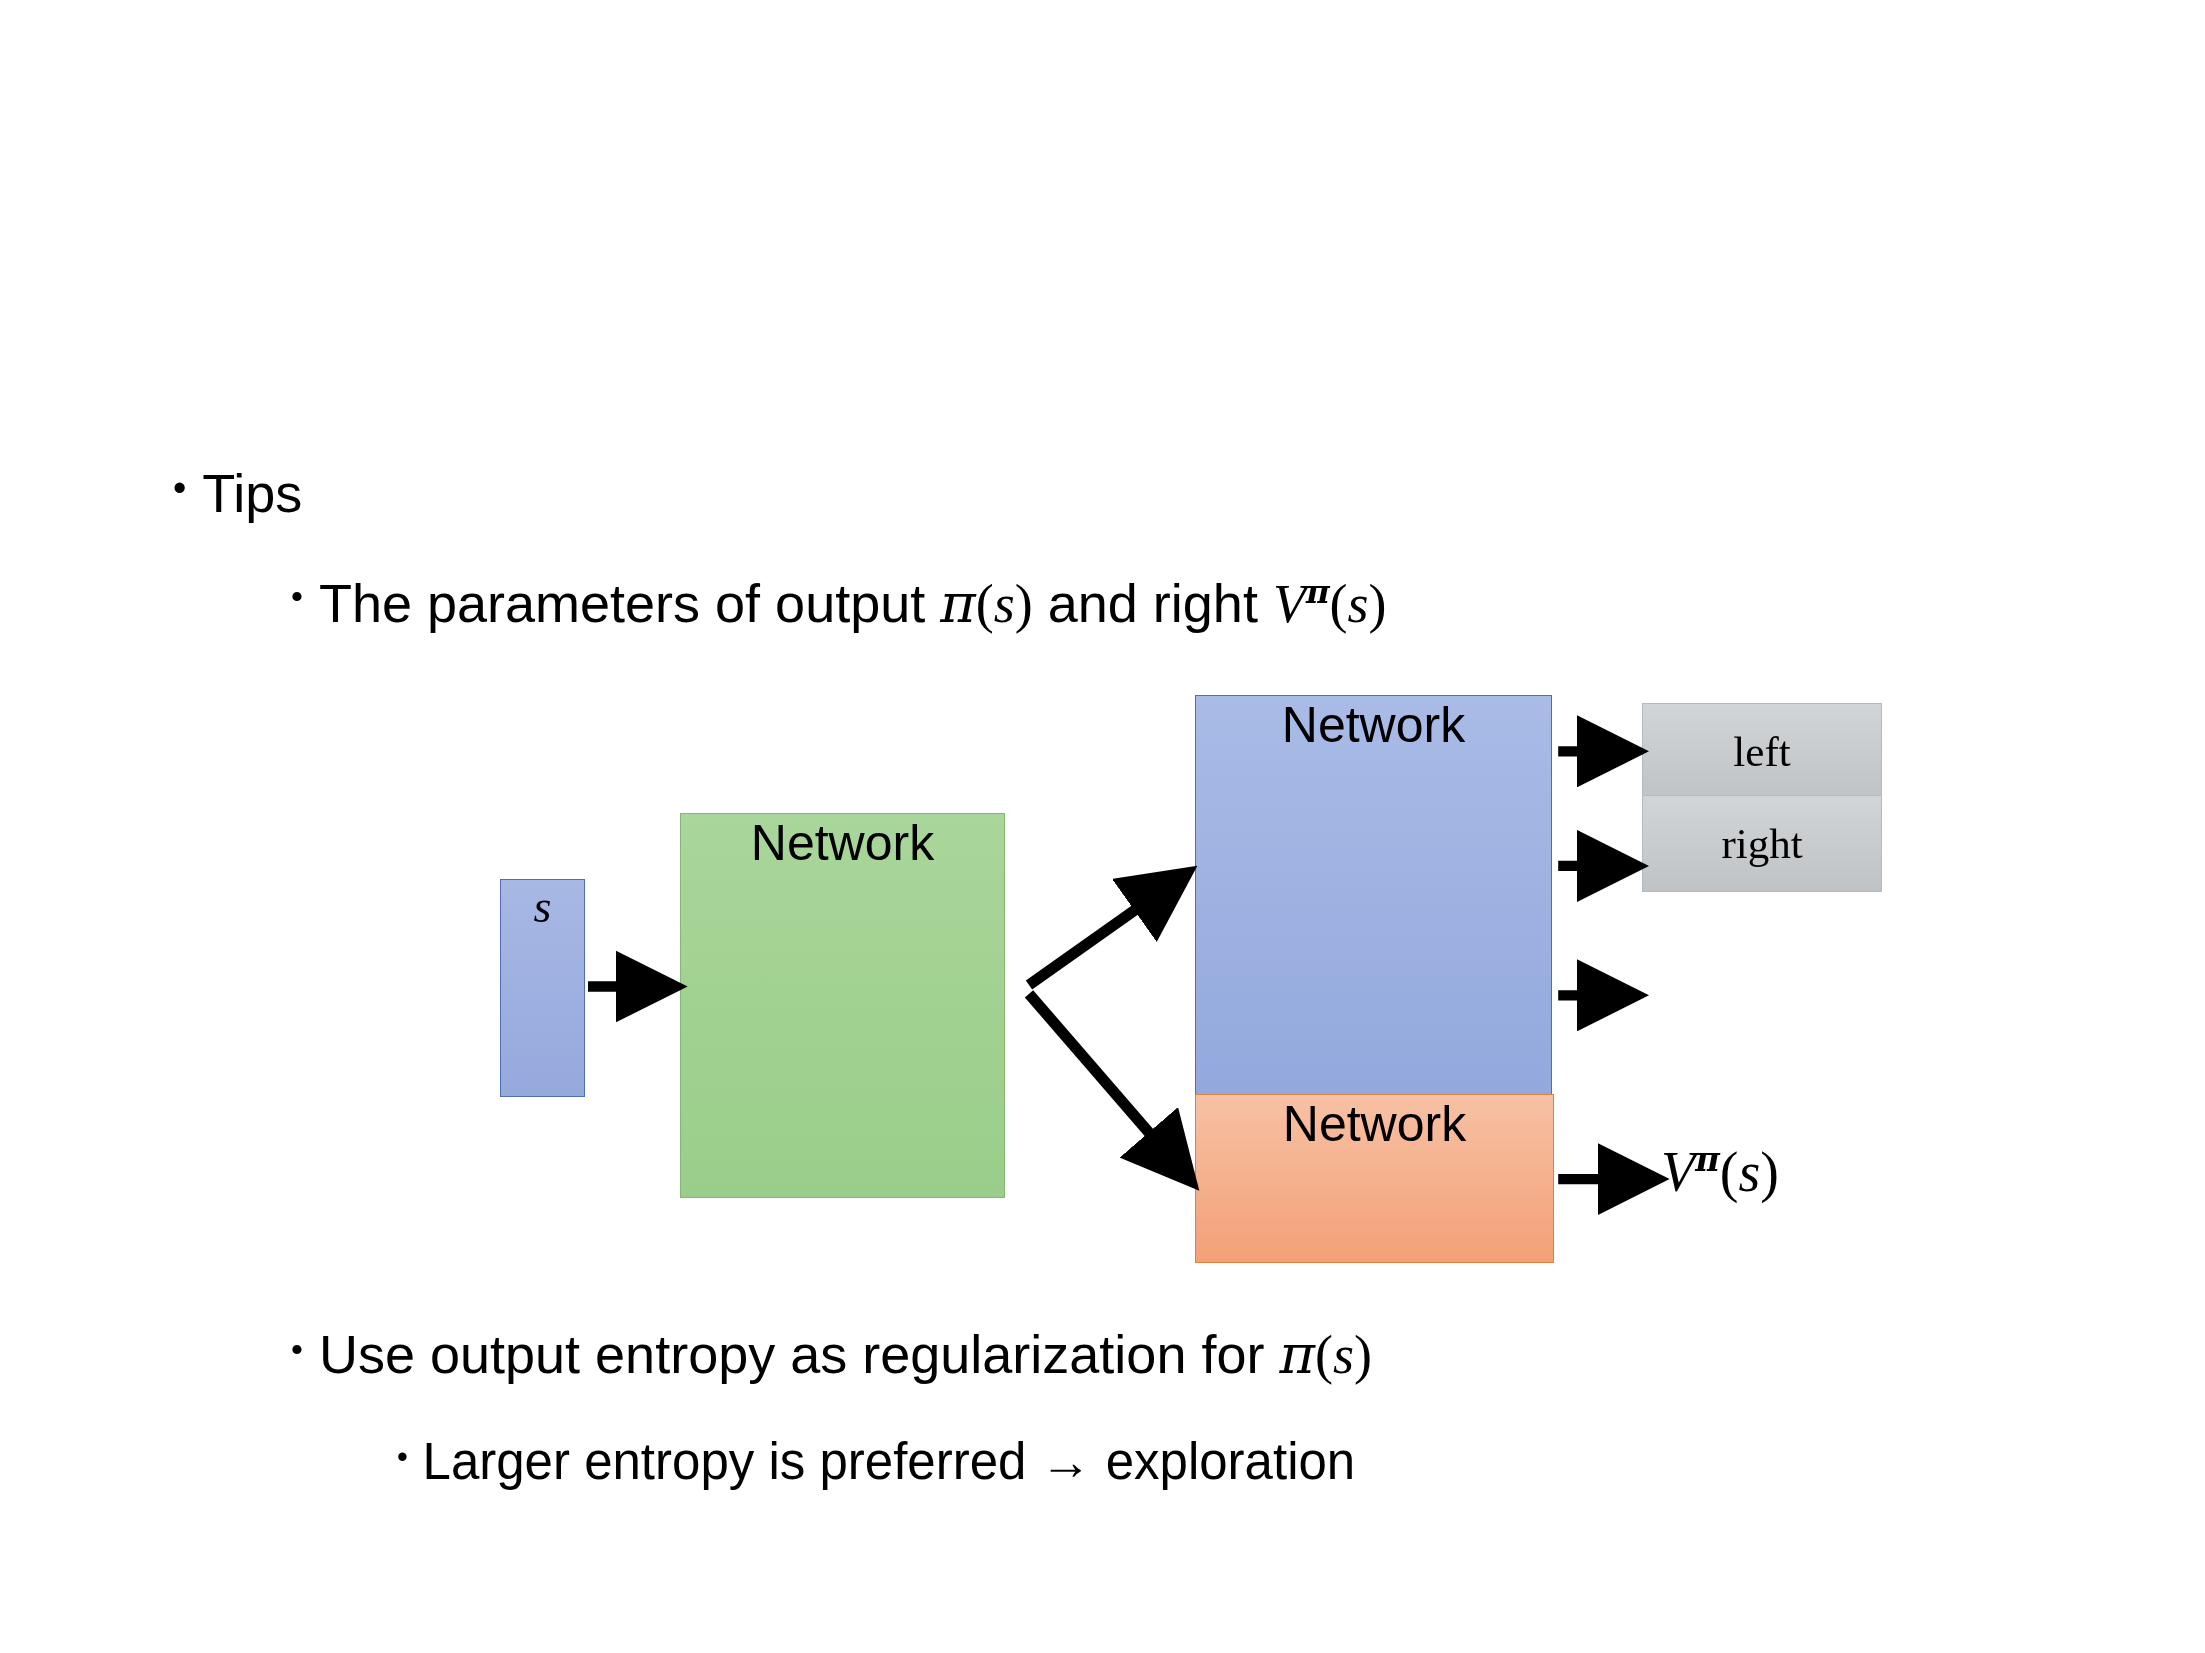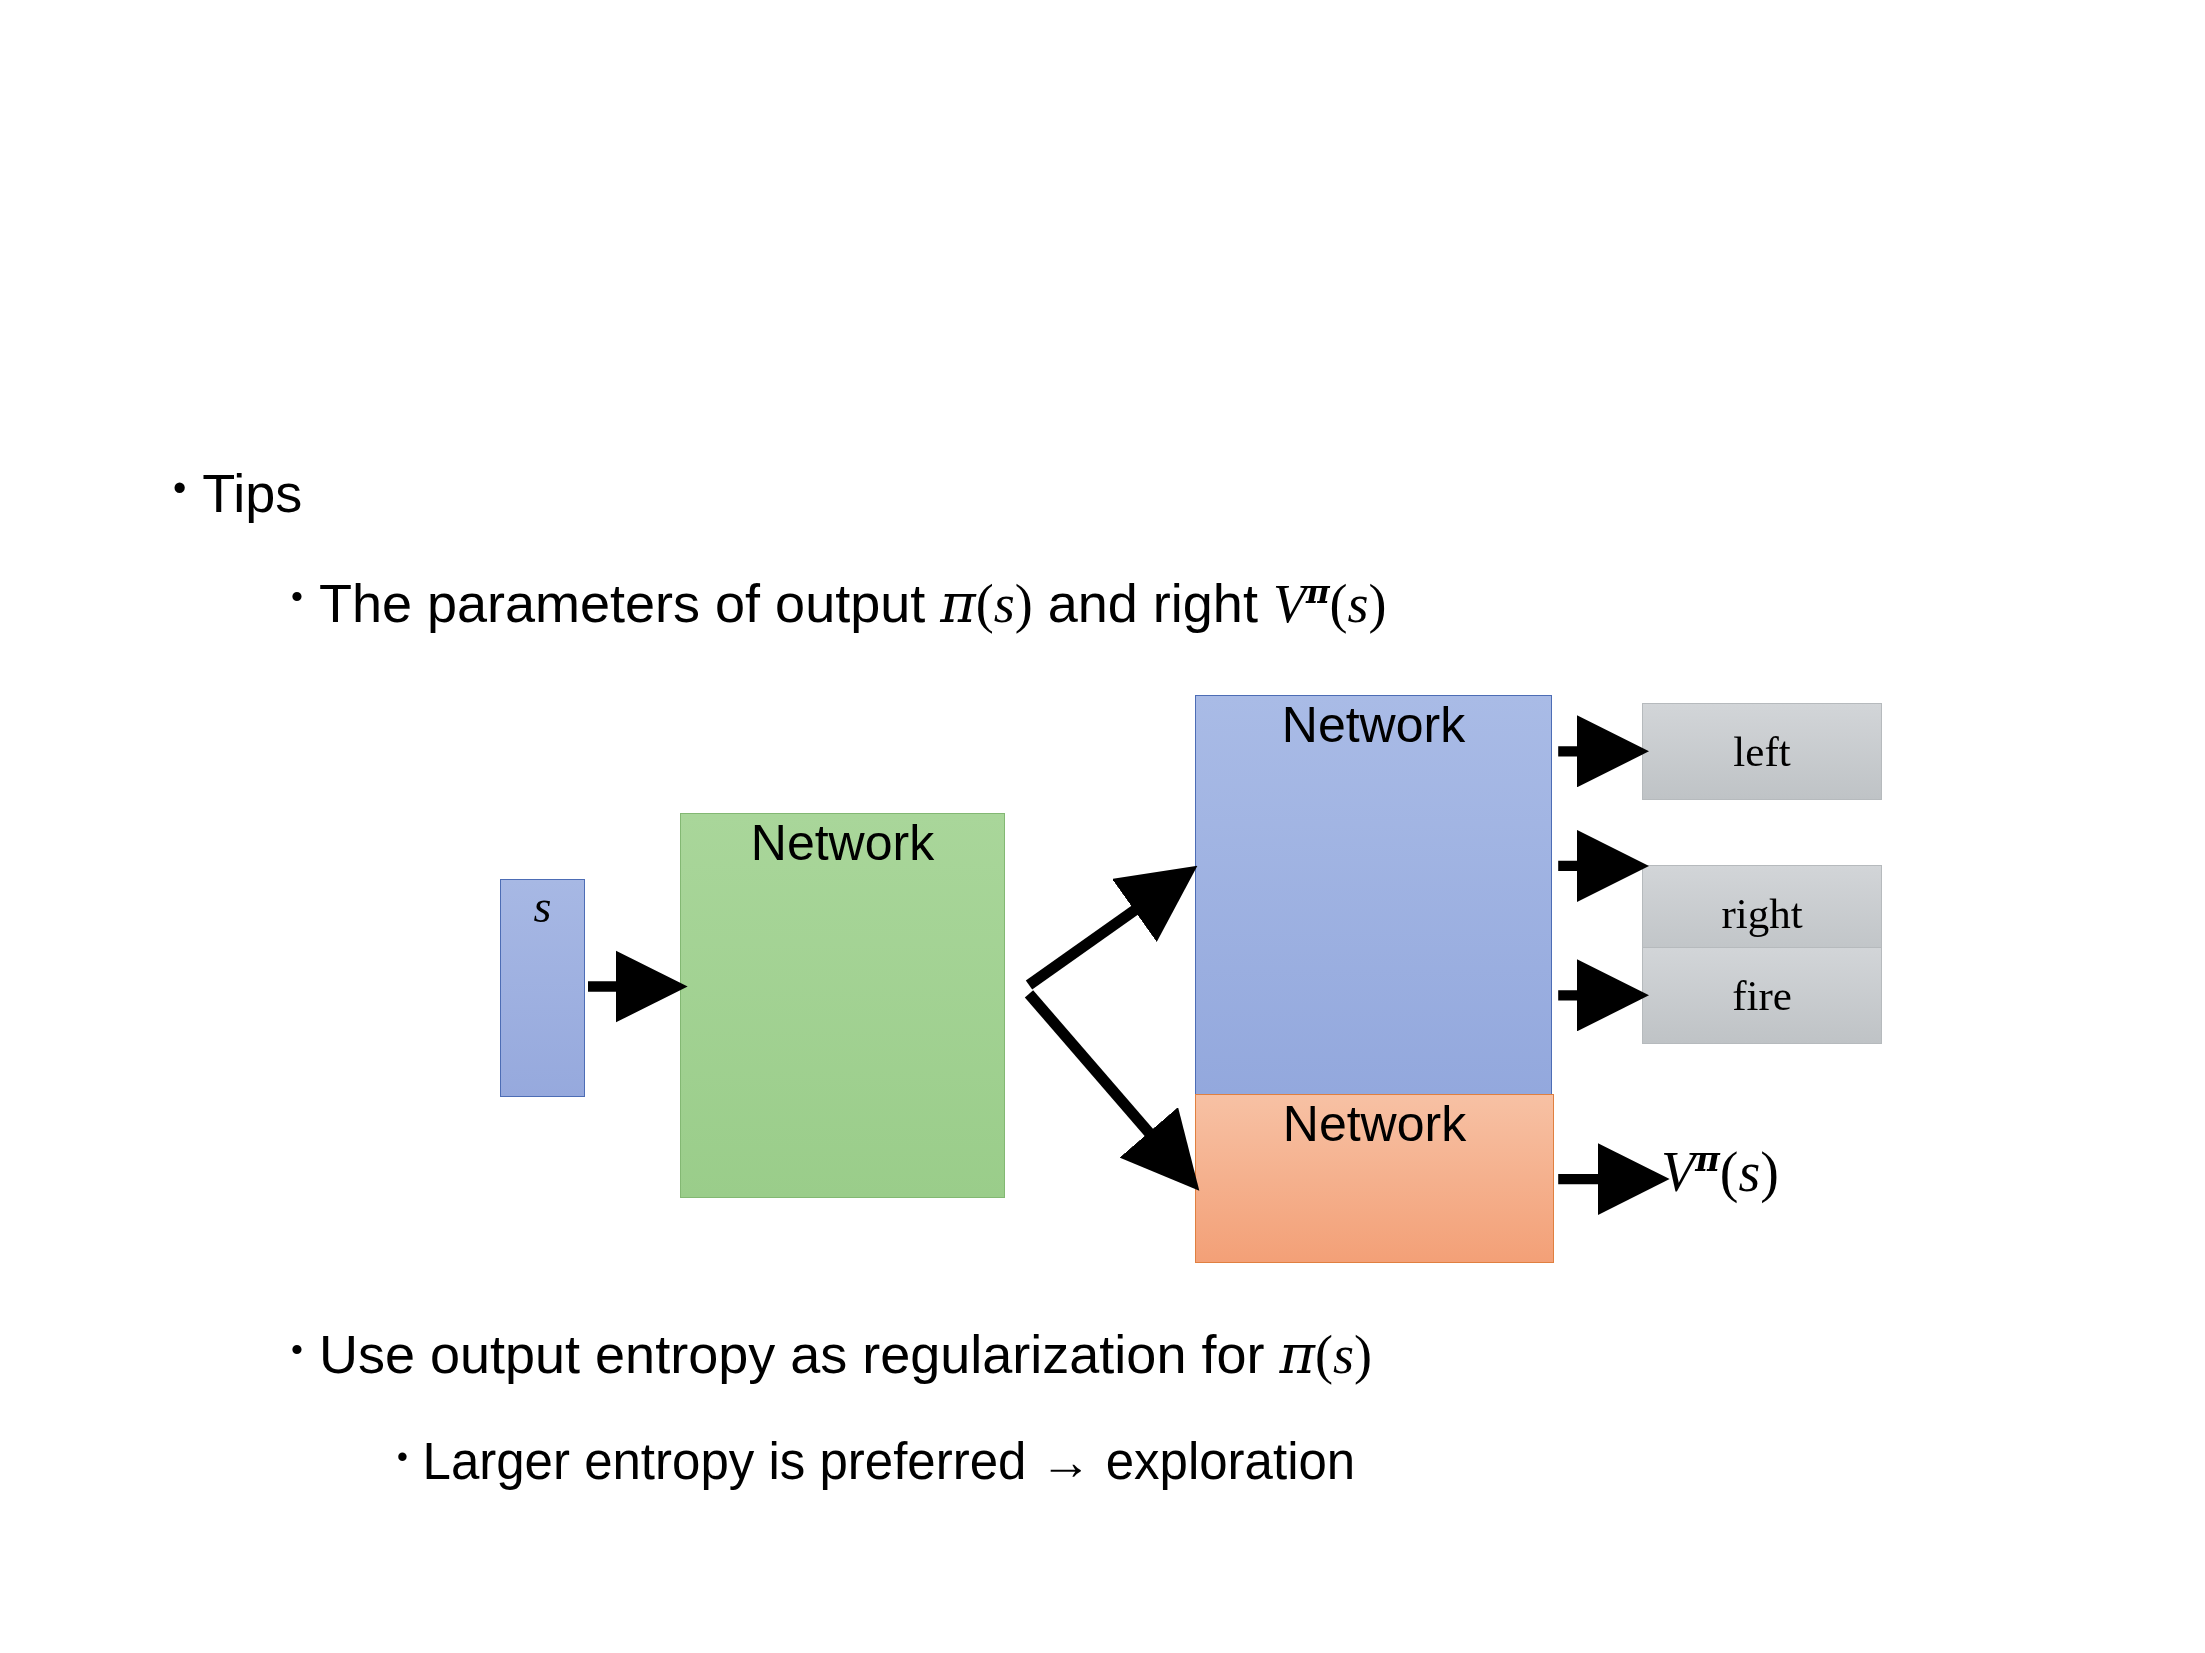--- a/index.html
+++ b/index.html
@@ -157,21 +157,21 @@
     background: linear-gradient(180deg, #d2d5d8 0%, #bfc3c6 100%);
     border: 1.5px solid #b6babd;
     display: flex;
     align-items: center;
     justify-content: center;
     font-family: "Liberation Serif", serif;
     font-size: 43px;
     color: #000000;
   }
   #out-left  { left: 1642px; top: 703px; }
-  #out-right { left: 1642px; top: 865px; }
+  #out-right { left: 1642px; top: 795px; }
   #out-fire  { left: 1642px; top: 947px; }
 
   
   #value-label {
     position: absolute;
     left: 1661px;
     top: 1139px;
     font-size: 56px;
     white-space: nowrap;
   }
@@ -214,23 +214,20 @@
 
   <div class="box" id="box-net-critic">
     <span>Network</span>
   </div>
 
   <div class="out-box" id="out-left">
     <span>left</span>
   </div>
   <div class="out-box" id="out-right">
     <span>right</span>
-  </div>
-  <div class="out-box" id="out-fire">
-    <span>fire</span>
   </div>
 
   <div id="value-label"><span class="mi">V</span><span class="msup">π</span><span class="mpar">(</span><span class="mi">s</span><span class="mpar">)</span></div>
 
   <svg id="arrows" viewBox="0 0 3000 2250">
     <defs>
       <marker id="ah" markerWidth="7" markerHeight="7" refX="5.6" refY="3.5" orient="auto" markerUnits="strokeWidth">
         <path d="M0,0 L7,3.5 L0,7 Z" fill="#000000"></path>
       </marker>
     </defs>

